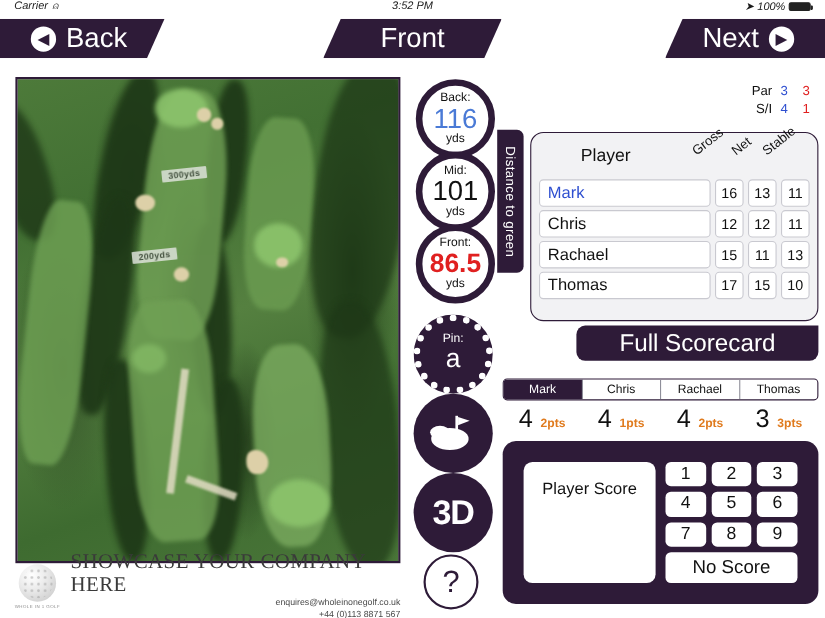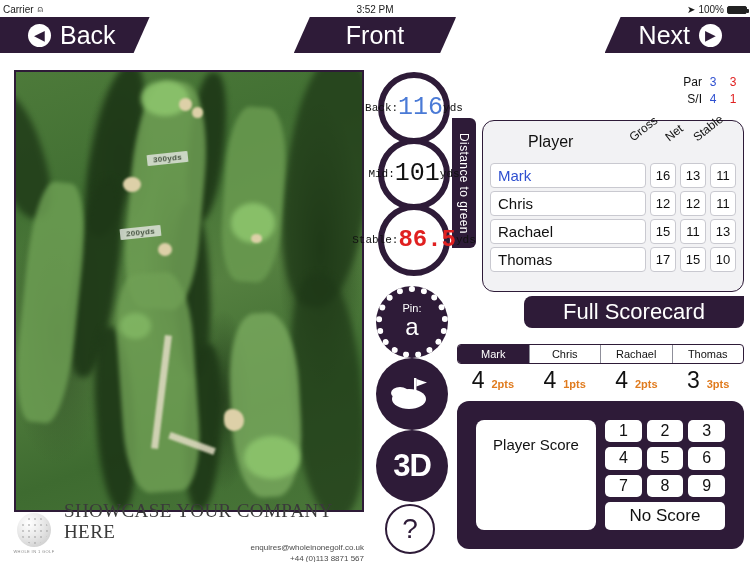--- a/index.html
+++ b/index.html
@@ -6,24 +6,25 @@
   body {
     width: 750px; height: 562px;
     font-family: "Liberation Sans", sans-serif;
     background: #ffffff;
     overflow: hidden;
     position: relative;
   }
   
   .statusbar {
     height: 15px; width: 100%;
-    display: flex; align-items: flex-end;
+    display: flex; align-items: flex-start;
     font-size: 10px; color: #1a1a1a;
-    padding: 0 3px;
+    padding: 0 13px;
     background: #fff;
+    font-style: italic;
   }
   .sb-left { display: flex; align-items: center; gap: 4px; }
   .sb-center { position: absolute; left: 0; right: 0; text-align: center; font-size: 10px; }
   .sb-right { margin-left: auto; display: flex; align-items: center; gap: 3px; position: relative; z-index: 2; }
   .wifi-ico { font-size: 9px; }
   .batt {
     width: 20px; height: 8px; border: 1px solid #222; border-radius: 2px;
     position: relative; background: #222;
   }
   .batt::after {
@@ -101,22 +102,22 @@
     position: absolute; background: rgba(225,228,222,.82);
     color: #44513f; font-size: 8px; font-weight: bold;
     padding: 1px 6px; border-radius: 1px;
     letter-spacing: .3px; filter: blur(.3px);
   }
   
   .dist-col { position: absolute; left: 378px; top: 72px; width: 72px; }
   .dist-circle {
     width: 72px; height: 72px; border-radius: 50%;
     border: 6px solid #2e1b38; background: #fff;
-    display: flex; flex-direction: row; align-items: center; justify-content: center;
-    margin-bottom: -6px; position: relative; z-index: 2; font-family: Liberation Mono, monospace;
+    display: flex; flex-direction: column; align-items: center; justify-content: center;
+    margin-bottom: -6px; position: relative; z-index: 2;
   }
   .dc-label { font-size: 11px; color: #111; line-height: 1; }
   .dc-val { font-size: 25px; font-weight: 500; line-height: 1.05; }
   .dc-unit { font-size: 11px; color: #111; line-height: 1; }
   .d-back .dc-val { color: #4a7ad6; }
   .d-mid .dc-val { color: #111; }
   .d-front .dc-val { color: #e02020; font-weight: bold; font-size: 24px; }
   .dtg-tab {
     position: absolute; left: 452px; top: 118px;
     width: 24px; height: 130px;
@@ -348,21 +349,21 @@
     <span class="dc-label">Back:</span>
     <span class="dc-val">116</span>
     <span class="dc-unit">yds</span>
   </div>
   <div class="dist-circle d-mid">
     <span class="dc-label">Mid:</span>
     <span class="dc-val">101</span>
     <span class="dc-unit">yds</span>
   </div>
   <div class="dist-circle d-front">
-    <span class="dc-label">Stable:</span>
+    <span class="dc-label">Front:</span>
     <span class="dc-val">86.5</span>
     <span class="dc-unit">yds</span>
   </div>
 </div>
 
 <div class="pin-circle">
   <span class="pin-label">Pin:</span>
   <span class="pin-val">a</span>
 </div>
 

